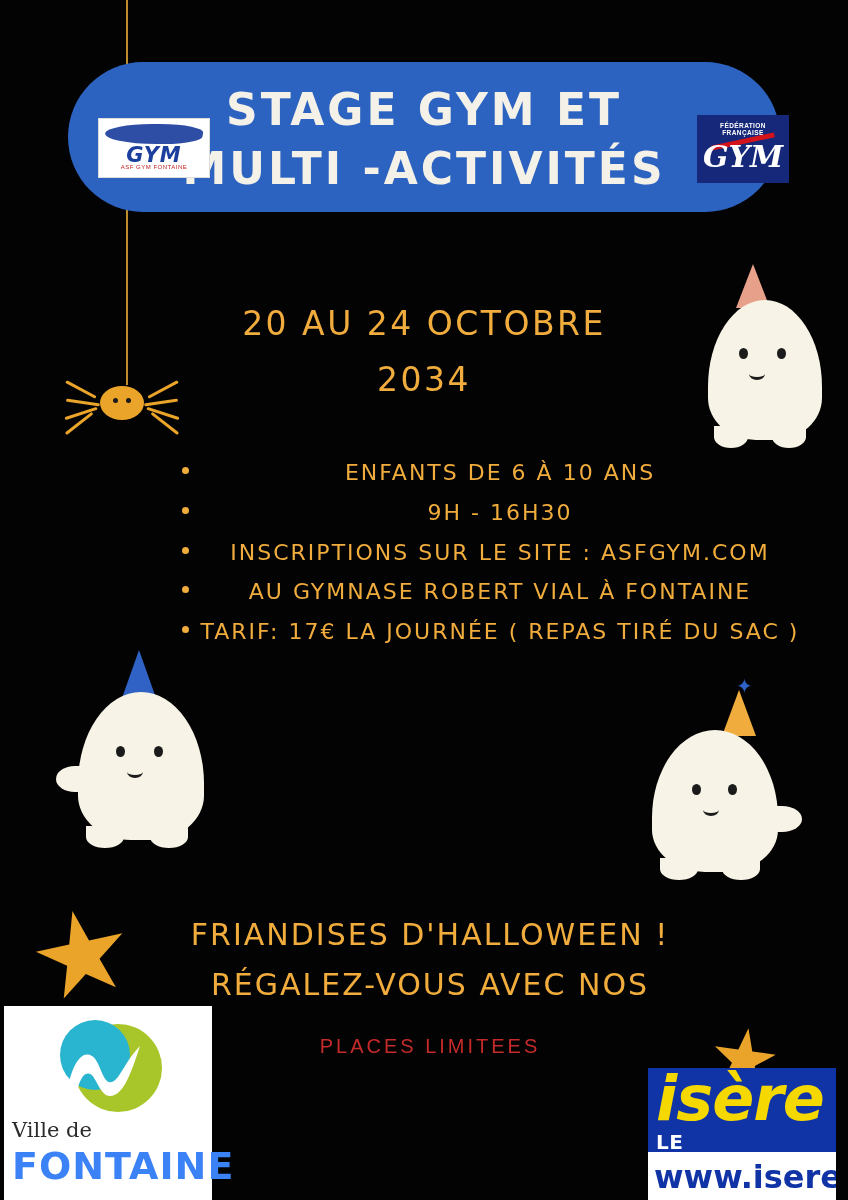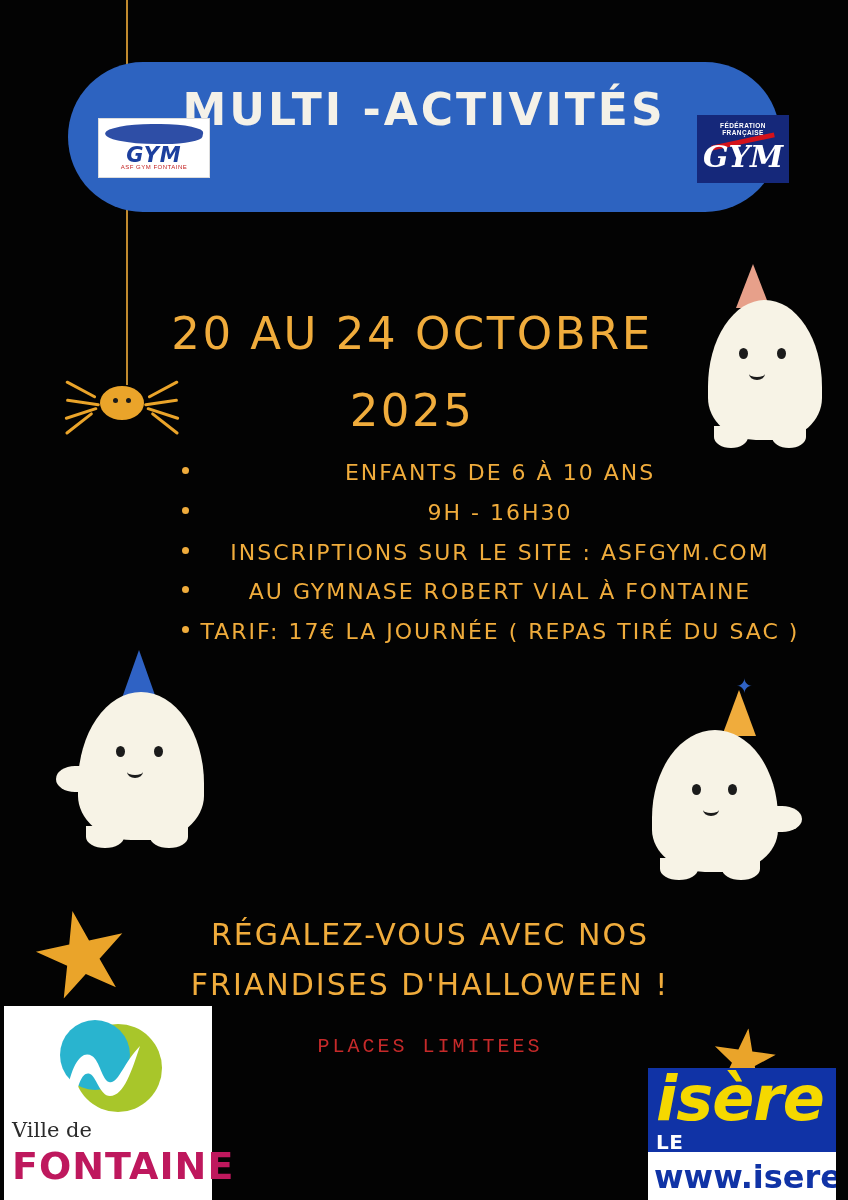--- a/index.html
+++ b/index.html
@@ -171,26 +171,26 @@
     top: 24px;
     width: 64px;
     height: 5px;
     background: #d4121a;
     transform: rotate(-12deg);
   }
 
   
   .dates {
     position: absolute;
-    left: 168px;
+    left: 180px;
     top: 296px;
     width: 488px;
     text-align: center;
     color: #f0ac3c;
-    font-size: 45px;
+    font-size: 33px;
     letter-spacing: 2.5px;
     line-height: 1.7;
     font-family: "DejaVu Sans", sans-serif;
   }
 
   
   .info {
     position: absolute;
     left: 120px;
     top: 432px;
@@ -323,21 +323,21 @@
   }
   .limited {
     position: absolute;
     left: 200px;
     top: 1035px;
     width: 460px;
     text-align: center;
     color: #c62a2a;
     font-size: 20px;
     letter-spacing: 3px;
-    font-family: Liberation Mono, monospace;
+    font-family: Liberation Sans, sans-serif;
   }
 
   
   .logo-fontaine {
     position: absolute;
     left: 4px;
     top: 1006px;
     width: 208px;
     height: 194px;
     background: #ffffff;
@@ -364,21 +364,21 @@
   .logo-fontaine .ville {
     position: absolute;
     left: 8px; top: 112px;
     color: #2b2b2b;
     font-size: 21px;
     font-family: "DejaVu Serif", serif;
   }
   .logo-fontaine .fontaine {
     position: absolute;
     left: 8px; top: 138px;
-    color: #be185d;
+    color: #3b82f6;
     font-size: 38px;
     font-weight: bold;
     letter-spacing: 1px;
     font-family: "DejaVu Sans", sans-serif;
   }
 
   
   .logo-isere {
     position: absolute;
     left: 648px;
@@ -438,40 +438,41 @@
     <div class="leg" style="left:84px; top:44px; transform:rotate(18deg);"></div>
     <div class="leg" style="left:86px; top:54px; transform:rotate(38deg);"></div>
     <div class="body">
       <div class="eye l"></div>
       <div class="eye r"></div>
     </div>
   </div>
 
   <div class="banner">
     <div class="banner-title">
+      <span>STAGE GYM ET</span>
       <span class="line2">MULTI -ACTIVITÉS</span>
     </div>
   </div>
 
   <div class="logo-asf">
     <div class="swoosh"></div>
     <div class="gymtxt">GYM</div>
     <div class="sub">ASF GYM FONTAINE</div>
   </div>
 
   <div class="logo-ffg">
     <div class="fed">FÉDÉRATION</div>
     <div class="fed" style="top:13px;">FRANÇAISE</div>
     <div class="stripe"></div>
     <div class="gym">GYM</div>
   </div>
 
   <div class="dates">
     <div>20 AU 24 OCTOBRE</div>
-    <div>2025</div>
+    <div>2034</div>
   </div>
 
   <ul class="info">
     <li><span class="dot"></span><span>ENFANTS DE 6 À 10 ANS</span></li>
     <li><span class="dot"></span><span>9H - 16H30</span></li>
     <li><span class="dot"></span><span>INSCRIPTIONS  SUR LE SITE : ASFGYM.COM</span></li>
     <li><span class="dot"></span><span>AU GYMNASE ROBERT VIAL À FONTAINE</span></li>
     <li><span class="dot"></span><span>TARIF: 17€ LA JOURNÉE   ( REPAS TIRÉ DU SAC )</span></li>
   </ul>
 
@@ -505,22 +506,22 @@
     <div class="foot b"></div>
     <div class="eyeg l"></div>
     <div class="eyeg r"></div>
     <div class="mouth"></div>
   </div>
 
   <div class="star" id="star-left"></div>
   <div class="star" id="star-right"></div>
 
   <div class="headline">
+    <div>FRIANDISES  D'HALLOWEEN !</div>
     <div>RÉGALEZ-VOUS AVEC NOS</div>
-    <div>FRIANDISES  D'HALLOWEEN !</div>
   </div>
   <div class="limited">PLACES LIMITEES</div>
 
   <div class="logo-fontaine">
     <div class="blob-green"></div>
     <div class="blob-blue"></div>
     <svg class="wave" viewBox="0 0 84 60">
       <path d="M4 56 C10 22 20 10 30 16 C38 21 40 40 47 42 C56 45 62 22 78 6 C70 30 62 56 48 56 C38 56 34 36 28 34 C20 31 16 46 14 56 Z" fill="#ffffff"></path>
     </svg>
     <div class="ville">Ville de</div>

